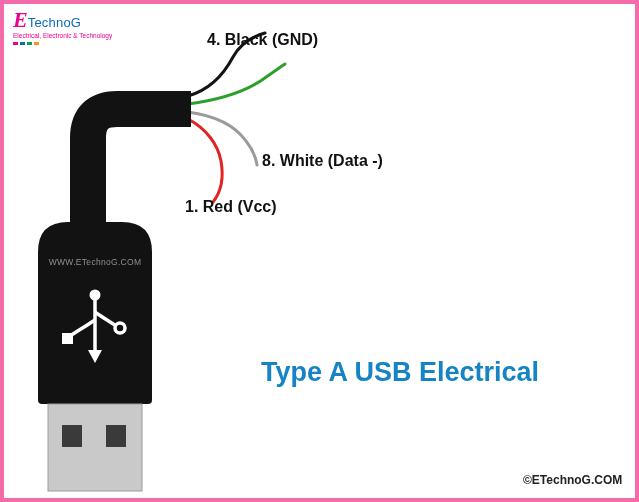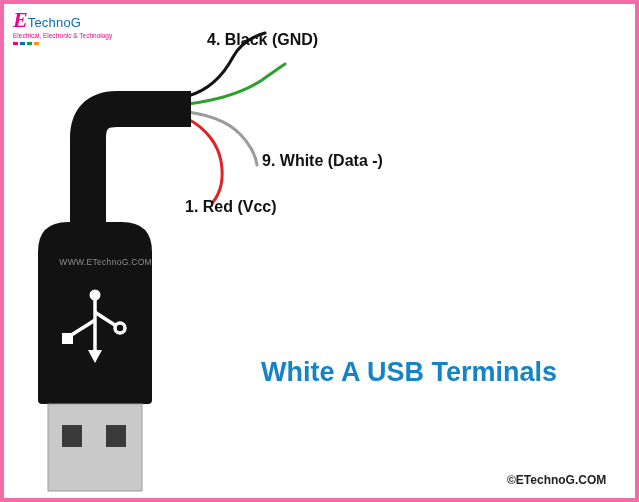--- a/index.html
+++ b/index.html
@@ -32,34 +32,34 @@
     left: 257px;
     top: 353px;
     font-size: 27px;
     font-weight: bold;
     color: #1583c5;
     white-space: nowrap;
   }
 
   #copyright {
     position: absolute;
-    left: 503px;
+    left: 519px;
     top: 469px;
     font-size: 12px;
     font-weight: bold;
     color: #222222;
     white-space: nowrap;
   }
 
   #watermark {
     position: absolute;
     left: 34px;
     top: 253px;
     width: 114px;
-    text-align: right;
+    text-align: center;
     font-size: 8.5px;
     color: #8f8f8f;
     letter-spacing: 0.3px;
     white-space: nowrap;
   }
 
   #logo { position: absolute; left: 9px; top: 5px; line-height: 1; }
   #logo .logo-row { display: flex; align-items: baseline; }
   #logo .logo-e {
     font-family: "Liberation Serif", serif;
@@ -126,22 +126,22 @@
     <div class="logo-tagline">Electrical, Electronic &amp; Technology</div>
     <div class="logo-dots">
       <span class="d1"></span>
       <span class="d2"></span>
       <span class="d3"></span>
       <span class="d4"></span>
     </div>
   </div>
 
   <div id="label-4" class="wire-label">4. Black (GND)</div>
-  <div id="label-2" class="wire-label">9. White (Data -)</div>
+  <div id="label-2" class="wire-label">8. White (Data -)</div>
   <div id="label-1" class="wire-label">1. Red (Vcc)</div>
 
   <div id="watermark">WWW.ETechnoG.COM</div>
 
-  <div id="title">White A USB Terminals</div>
+  <div id="title">Type A USB Electrical</div>
 
   <div id="copyright">©ETechnoG.COM</div>
 
 </div>
 
 </body></html>

